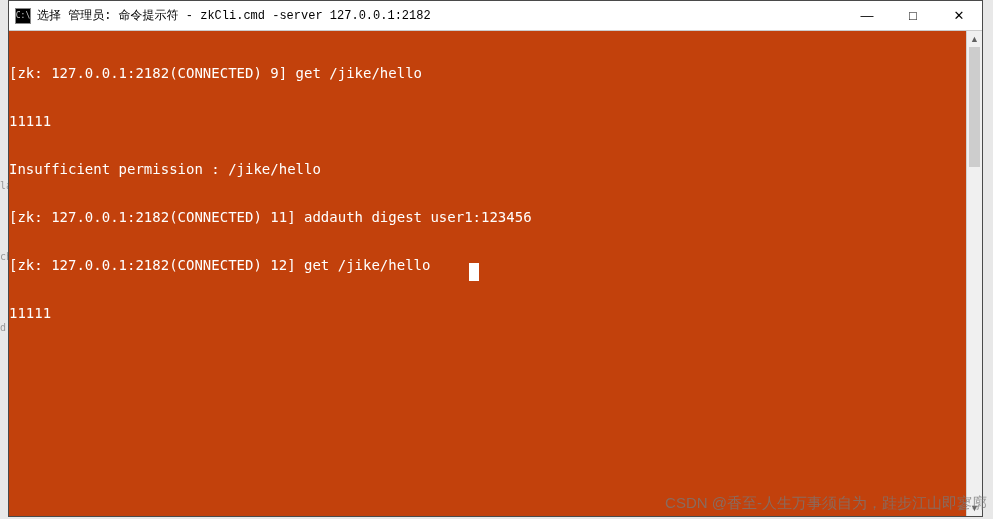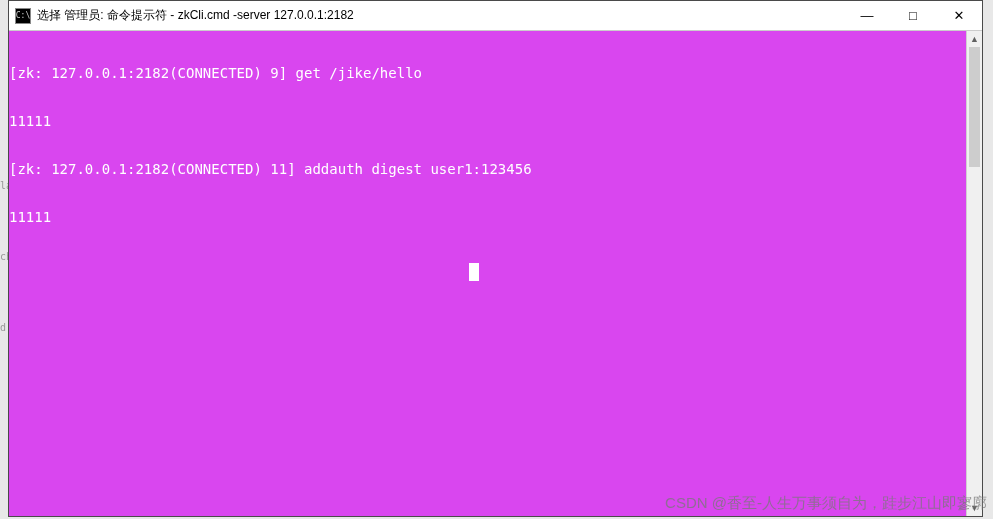--- a/index.html
+++ b/index.html
@@ -36,42 +36,42 @@
     width: 16px; height: 16px;
     background: #000;
     border: 1px solid #888;
     margin-right: 6px;
     display: inline-flex;
     align-items: center; justify-content: center;
     color: #ccc;
     font-size: 8px;
     font-family: monospace;
   }
-  .titlebar .title { flex: 0 0 auto; }
+  .titlebar .title { flex: 0 0 auto; font-family: Liberation Mono, monospace; }
   .titlebar .spacer { flex: 1; }
   .win-controls { display: flex; height: 100%; }
   .win-btn {
     width: 46px;
     height: 100%;
     display: flex;
     align-items: center;
     justify-content: center;
     font-size: 13px;
     font-family: "Segoe UI Symbol", sans-serif;
     color: #000;
   }
   .client {
     flex: 1;
     display: flex;
     background: #000;
     position: relative;
   }
   .terminal {
     flex: 1;
-    background: #d946ef;
+    background: #c2410c;
     color: #fff;
     font-family: "NSimSun","SimSun","Consolas",monospace;
     font-size: 14px;
     line-height: 16px;
     padding: 2px 0 16px 0;
     white-space: pre;
     overflow: hidden;
     position: relative;
   }
   .terminal .line { display: block; }
@@ -144,21 +144,23 @@
     <div class="win-controls">
       <div class="win-btn">—</div>
       <div class="win-btn">□</div>
       <div class="win-btn close">✕</div>
     </div>
   </div>
   <div class="client">
     <div class="terminal">
       <span class="line">[zk: 127.0.0.1:2182(CONNECTED) 9] get /jike/hello</span>
       <span class="line">11111</span>
+      <span class="line">Insufficient permission : /jike/hello</span>
       <span class="line">[zk: 127.0.0.1:2182(CONNECTED) 11] addauth digest user1:123456</span>
+      <span class="line">[zk: 127.0.0.1:2182(CONNECTED) 12] get /jike/hello</span>
       <span class="line">11111</span>
       <div class="center-cursor"></div>
     </div>
     <div class="scrollbar">
       <div class="scroll-arrow">▲</div>
       <div class="scroll-thumb"></div>
       <div class="scroll-arrow" style="position:absolute;bottom:0;">▼</div>
     </div>
   </div>
 </div>

